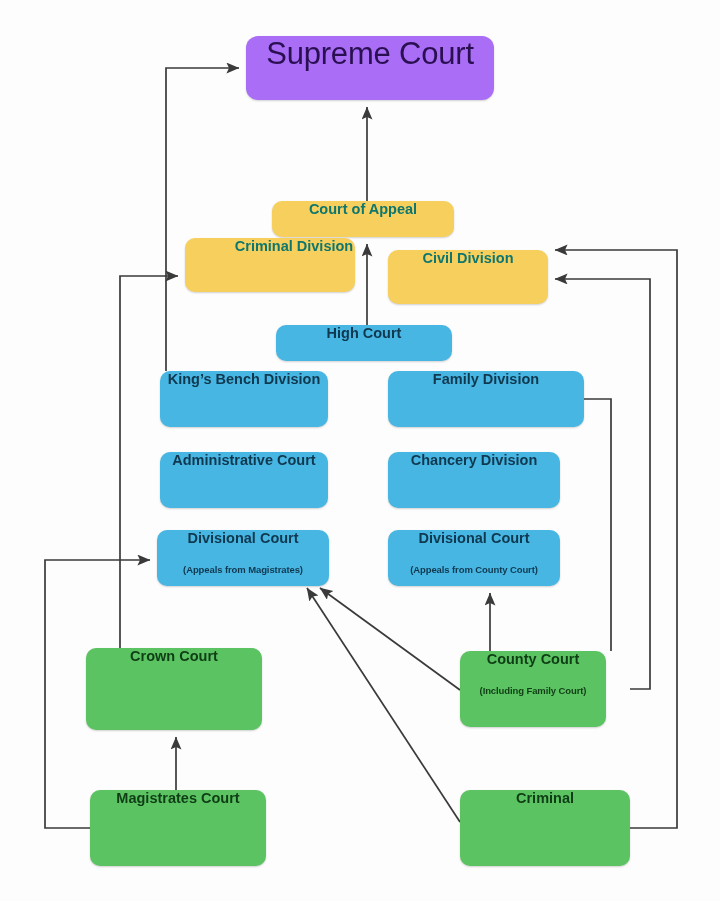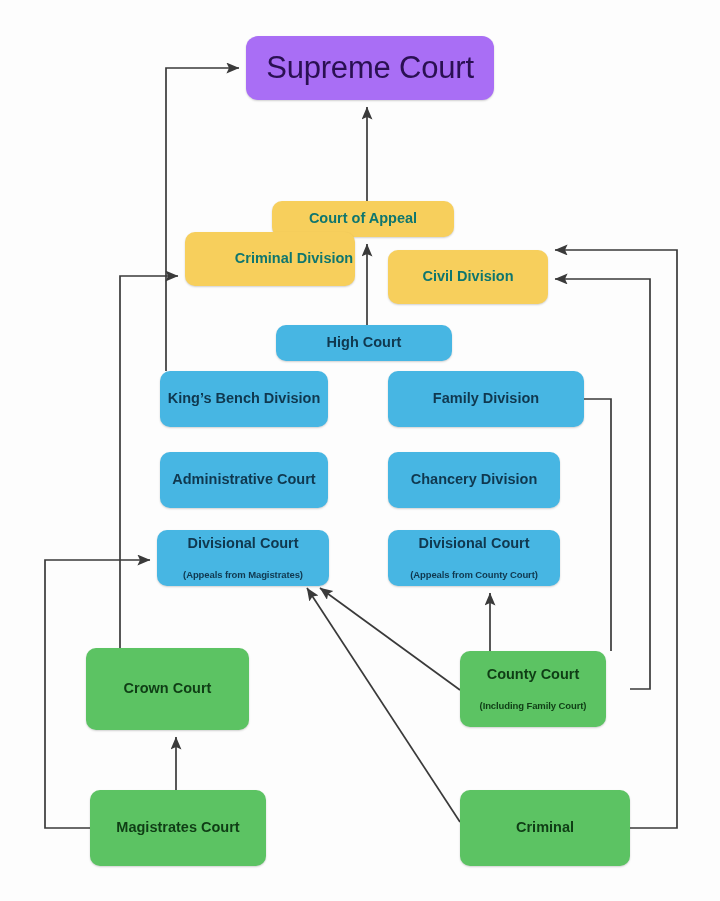--- a/index.html
+++ b/index.html
@@ -26,21 +26,21 @@
     width: 720px;
     height: 901px;
     pointer-events: none;
   }
   .node {
     position: absolute;
     box-sizing: border-box;
     display: flex;
     flex-direction: column;
     align-items: center;
-    justify-content: center;
+    justify-content: flex-start;
     text-align: center;
     border-radius: 10px;
     line-height: 1.18;
     box-shadow: 0 1px 2px rgba(0,0,0,0.18);
   }
   .node .title {
     display: block;
   }
   .node .sub {
     display: block;
@@ -102,21 +102,21 @@
       </g>
   </svg>
 
   <div id="nodes">
       <div class="node lv-supreme" style="left: 246px; top: 36px; width: 248px; height: 64px;">
         <span class="title">Supreme Court</span>
       </div>
       <div class="node lv-appeal" style="left: 272px; top: 201px; width: 182px; height: 36px;">
         <span class="title">Court of Appeal</span>
       </div>
-      <div class="node lv-appeal" style="left: 185px; top: 232px; width: 170px; height: 54px; padding-left: 48px;">
+      <div class="node lv-appeal" style="left: 185px; top: 238px; width: 170px; height: 54px; padding-left: 48px;">
         <span class="title">Criminal Division</span>
       </div>
       <div class="node lv-appeal" style="left: 388px; top: 250px; width: 160px; height: 54px;">
         <span class="title">Civil Division</span>
       </div>
       <div class="node lv-high" style="left: 276px; top: 325px; width: 176px; height: 36px;">
         <span class="title">High Court</span>
       </div>
       <div class="node lv-high" style="left: 160px; top: 371px; width: 168px; height: 56px;">
         <span class="title">King’s Bench Division</span>
@@ -131,21 +131,21 @@
         <span class="title">Chancery Division</span>
       </div>
       <div class="node lv-high" style="left: 157px; top: 530px; width: 172px; height: 56px;">
         <span class="title">Divisional Court</span>
         <span class="sub">(Appeals from Magistrates)</span>
       </div>
       <div class="node lv-high" style="left: 388px; top: 530px; width: 172px; height: 56px;">
         <span class="title">Divisional Court</span>
         <span class="sub">(Appeals from County Court)</span>
       </div>
-      <div class="node lv-lower" style="left: 86px; top: 648px; width: 163px; height: 82px;">
+      <div class="node lv-lower" style="left: 86px; top: 648px; width: 176px; height: 82px;">
         <span class="title">Crown Court</span>
       </div>
       <div class="node lv-lower" style="left: 460px; top: 651px; width: 146px; height: 76px;">
         <span class="title">County Court</span>
         <span class="sub">(Including Family Court)</span>
       </div>
       <div class="node lv-lower" style="left: 90px; top: 790px; width: 176px; height: 76px;">
         <span class="title">Magistrates Court</span>
       </div>
       <div class="node lv-lower" style="left: 460px; top: 790px; width: 170px; height: 76px;">

